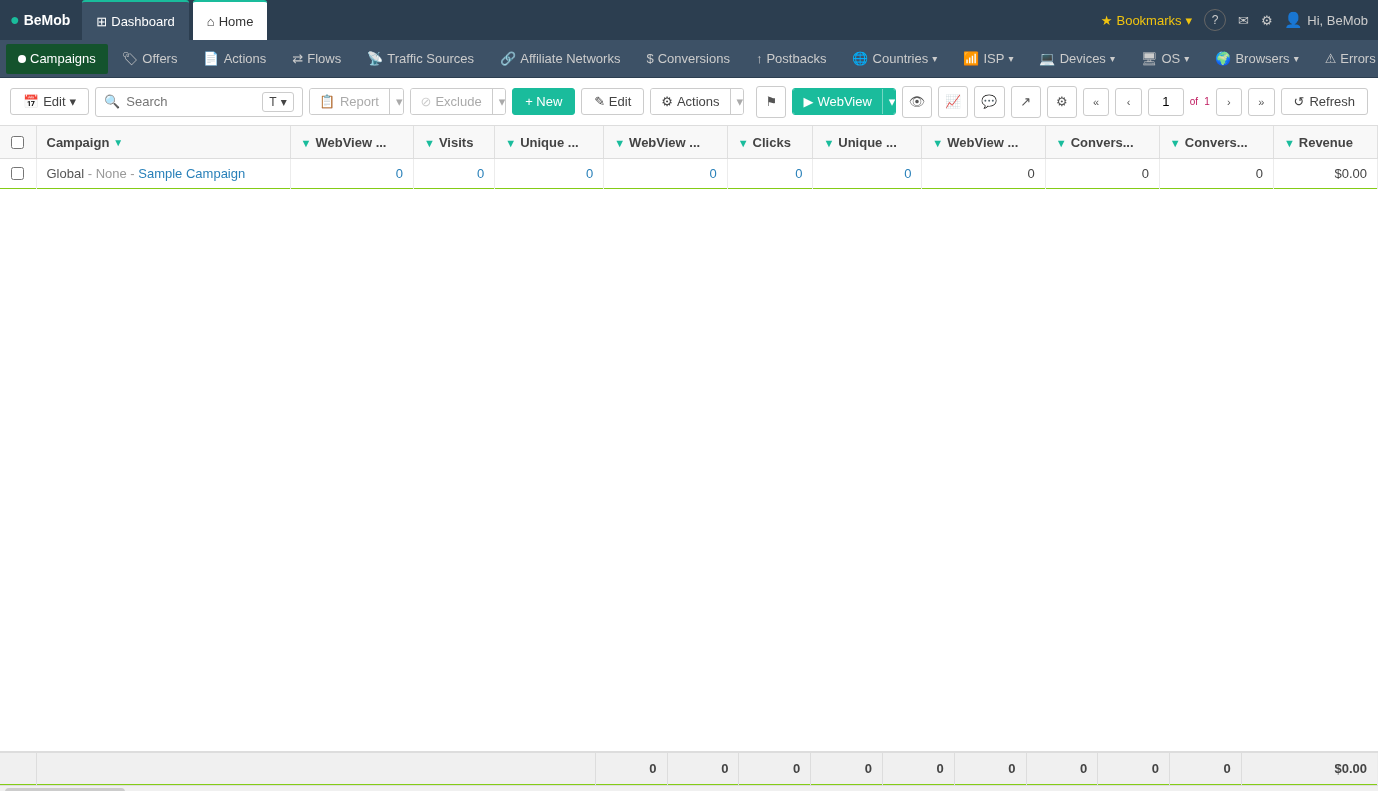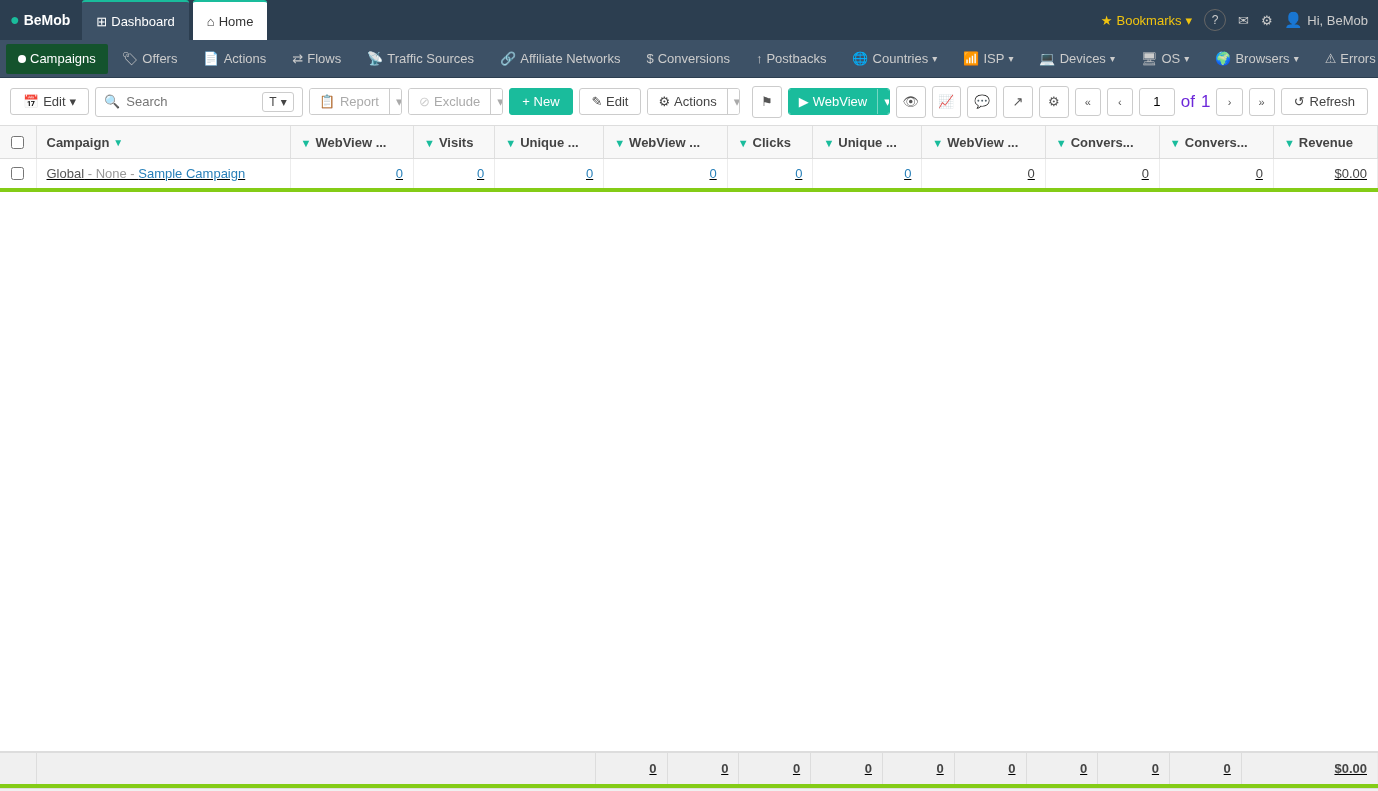--- a/index.html
+++ b/index.html
@@ -74,37 +74,37 @@
     
     .pag-btn {
       display: flex; align-items: center; justify-content: center;
       width: 28px; height: 28px; border: 1px solid #ccc; border-radius: 3px;
       cursor: pointer; color: #555; background: #fff; font-size: 12px;
     }
     .pag-input {
       width: 36px; height: 28px; border: 1px solid #ccc; border-radius: 3px;
       text-align: center; font-size: 13px; outline: none;
     }
-    .pag-text { font-size: 17px; color: #6d28d9; white-space: nowrap; }
+    .pag-text { font-size: 10px; color: #be185d; white-space: nowrap; }
 
     
     .table-container {
       overflow-x: auto; overflow-y: auto;
       height: calc(100vh - 40px - 38px - 48px - 40px);
       background: #fff;
     }
     table { width: 100%; border-collapse: collapse; font-size: 13px; }
     thead tr { background: #f8f8f8; border-bottom: 2px solid #ddd; }
     thead th {
       padding: 8px 10px; text-align: left; font-weight: 600; color: #444;
       border-right: 1px solid #e0e0e0; white-space: nowrap; position: sticky; top: 1px; background: #f8f8f8; z-index: 1;
     }
     thead th .th-inner { display: flex; align-items: center; gap: 4px; }
     thead th .filter-icon { color: #1abc9c; font-size: 11px; }
-    tbody tr { border-bottom: 4px solid #84cc16; text-decoration: underline; }
+    tbody tr { border-bottom: 1px solid #84cc16; }
     tbody td { padding: 7px 10px; color: #444; border-right: 1px solid #ececec; white-space: nowrap; }
     tbody td.numeric { text-align: right; color: #2980b9; }
     tbody td.revenue { text-align: right; color: #444; }
     .campaign-name { color: #333; }
     .check-col { width: 32px; text-align: center; }
     .cb-row { display: flex; align-items: center; justify-content: center; }
 
     
     .scroll-bar-container {
       height: 12px; background: #f0f0f0; border-top: 1px solid #ddd;

